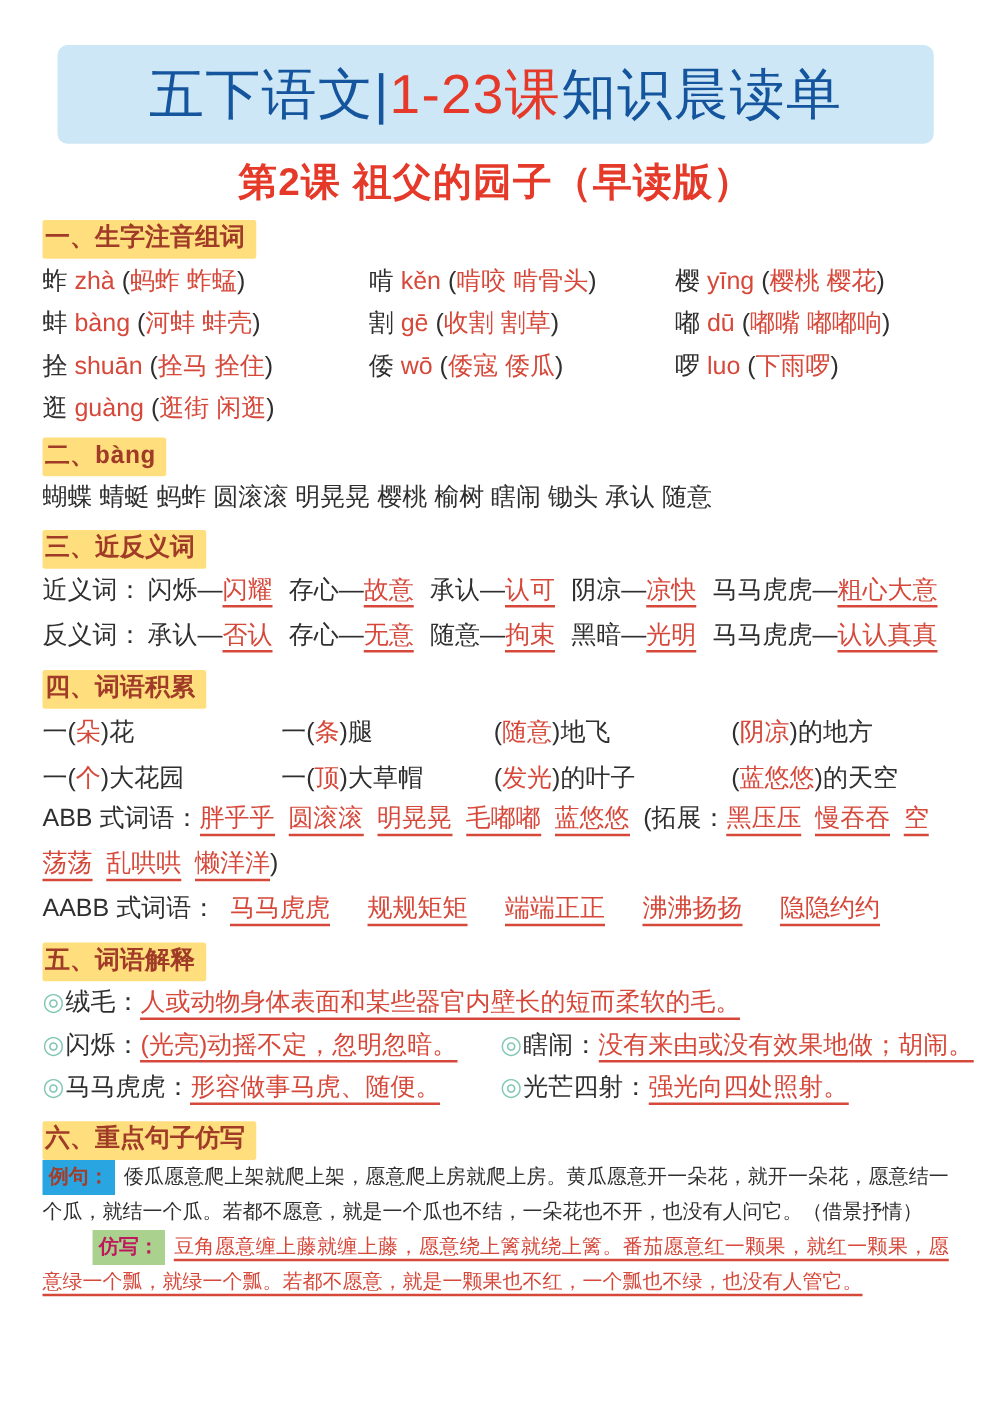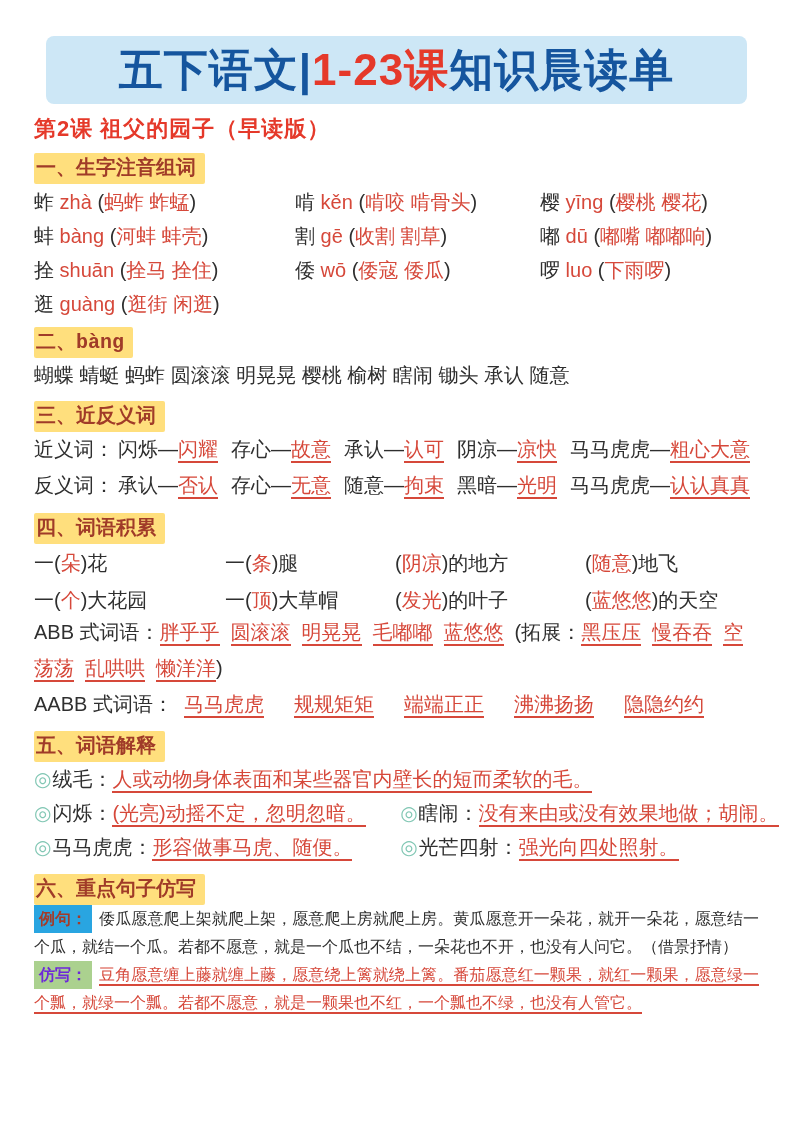--- a/index.html
+++ b/index.html
@@ -16,30 +16,30 @@
   }
   *{margin:0;padding:0;box-sizing:border-box;}
   html,body{background:#ffffff;}
   body{
     width:793px;height:1122px;margin:0 auto;overflow:hidden;
     font-family:"Liberation Sans","DejaVu Sans",sans-serif;
     color:var(--ink);
   }
   .page{width:793px;height:1122px;padding:34px 34px 0 34px;position:relative;}
   .title-bar{
-    margin:2px 12px 0 12px;height:68px;border-radius:8px;
+    margin:2px 12px 0 12px;height:79px;border-radius:8px;
     background:var(--title-bg);
     display:flex;align-items:center;justify-content:center;
-    font-size:44px;font-weight:bold;letter-spacing:1px;white-space:nowrap;
+    font-size:44px;font-weight:normal;letter-spacing:1px;white-space:nowrap;
   }
   .title-bar .t-blue{color:var(--title-blue);}
   .title-bar .t-red{color:var(--title-red);}
   .subtitle{
-    color:var(--title-red);
-    font-size:22px;font-weight:bold;margin-top:10px;letter-spacing:1px;
+    text-align:center;color:var(--title-red);
+    font-size:31px;font-weight:bold;margin-top:10px;letter-spacing:1px;
   }
   .sec-heading{margin-top:9px;line-height:1.45;font-family:Liberation Mono, monospace;}
   .sec-heading .hl{
     display:inline-block;background:var(--hl-yellow);color:var(--head-red);
     font-size:20px;font-weight:bold;padding:1px 9px 1px 2px;border-radius:2px;
   }
   .body-line{font-size:20px;line-height:1.72;color:var(--ink);}
   .ink{color:var(--ink);}
   .red{color:var(--red);}
   .redline{color:var(--red);border-bottom:2px solid var(--red);padding-bottom:1px;}
@@ -51,21 +51,21 @@
   .abb-line,.aabb-line{font-size:20px;line-height:1.8;text-align:left;}
   .gap-sm{margin-right:11px;}
   .gap-lg{margin-right:30px;}
   .def-row{display:flex;font-size:20px;line-height:1.72;}
   .def-cell{white-space:nowrap;}
   .def-cell.half{flex:0 0 50.5%;}
   .bullet{color:var(--bullet-teal);margin-right:1px;}
   .para{font-size:16px;line-height:1.72;text-align:justify;}
   .para .tag{display:inline-block;padding:0px 5px 1px 5px;margin-right:7px;font-weight:bold;}
   .tag-blue{background:var(--ex-blue);color:#a53b28;}
-  .tag-green{background:var(--im-green);color:#6d28d9;}
+  .tag-green{background:var(--im-green);color:#be185d;margin-left:40px;}
 </style>
 </head>
 <body>
 
 <div class="page">
 
   <div class="title-bar">
     <span class="t-blue">五下语文|</span>
       <span class="t-red">1-23课</span>
       <span class="t-blue">知识晨读单</span>
@@ -93,22 +93,22 @@
   <div class="sec-heading"><span class="hl">三、近反义词</span></div>
   <div>
     <div class="pair-line"><span class="ink label">近义词：</span><span class="pair"><span class="ink">闪烁—</span><span class="redline">闪耀</span></span><span class="pair"><span class="ink">存心—</span><span class="redline">故意</span></span><span class="pair"><span class="ink">承认—</span><span class="redline">认可</span></span><span class="pair"><span class="ink">阴凉—</span><span class="redline">凉快</span></span><span class="pair"><span class="ink">马马虎虎—</span><span class="redline">粗心大意</span></span></div>
     <div class="pair-line"><span class="ink label">反义词：</span><span class="pair"><span class="ink">承认—</span><span class="redline">否认</span></span><span class="pair"><span class="ink">存心—</span><span class="redline">无意</span></span><span class="pair"><span class="ink">随意—</span><span class="redline">拘束</span></span><span class="pair"><span class="ink">黑暗—</span><span class="redline">光明</span></span><span class="pair"><span class="ink">马马虎虎—</span><span class="redline">认认真真</span></span></div>
   </div>
 
   <div class="sec-heading"><span class="hl">四、词语积累</span></div>
   <div class="quant-grid">
       <div><span class="ink">一(</span><span class="red">朵</span><span class="ink">)花</span></div>
       <div><span class="ink">一(</span><span class="red">条</span><span class="ink">)腿</span></div>
+      <div><span class="ink">(</span><span class="red">随意</span><span class="ink">)地飞</span></div>
       <div><span class="ink">(</span><span class="red">阴凉</span><span class="ink">)的地方</span></div>
-      <div><span class="ink">(</span><span class="red">随意</span><span class="ink">)地飞</span></div>
       <div><span class="ink">一(</span><span class="red">个</span><span class="ink">)大花园</span></div>
       <div><span class="ink">一(</span><span class="red">顶</span><span class="ink">)大草帽</span></div>
       <div><span class="ink">(</span><span class="red">发光</span><span class="ink">)的叶子</span></div>
       <div><span class="ink">(</span><span class="red">蓝悠悠</span><span class="ink">)的天空</span></div>
     </div>
   <div class="abb-line"><span class="ink">ABB 式词语：</span><span class="redline gap-sm">胖乎乎</span><span class="redline gap-sm">圆滚滚</span><span class="redline gap-sm">明晃晃</span><span class="redline gap-sm">毛嘟嘟</span><span class="redline gap-sm">蓝悠悠</span><span class="ink">(拓展：</span><span class="redline gap-sm">黑压压</span><span class="redline gap-sm">慢吞吞</span><span class="redline gap-sm">空荡荡</span><span class="redline gap-sm">乱哄哄</span><span class="redline">懒洋洋</span><span class="ink">)</span></div>
   <div class="aabb-line"><span class="ink">AABB 式词语：</span><span class="gap-sm"></span><span class="redline gap-lg">马马虎虎</span><span class="redline gap-lg">规规矩矩</span><span class="redline gap-lg">端端正正</span><span class="redline gap-lg">沸沸扬扬</span><span class="redline gap-lg">隐隐约约</span></div>
 
   <div class="sec-heading"><span class="hl">五、词语解释</span></div>
   <div>

